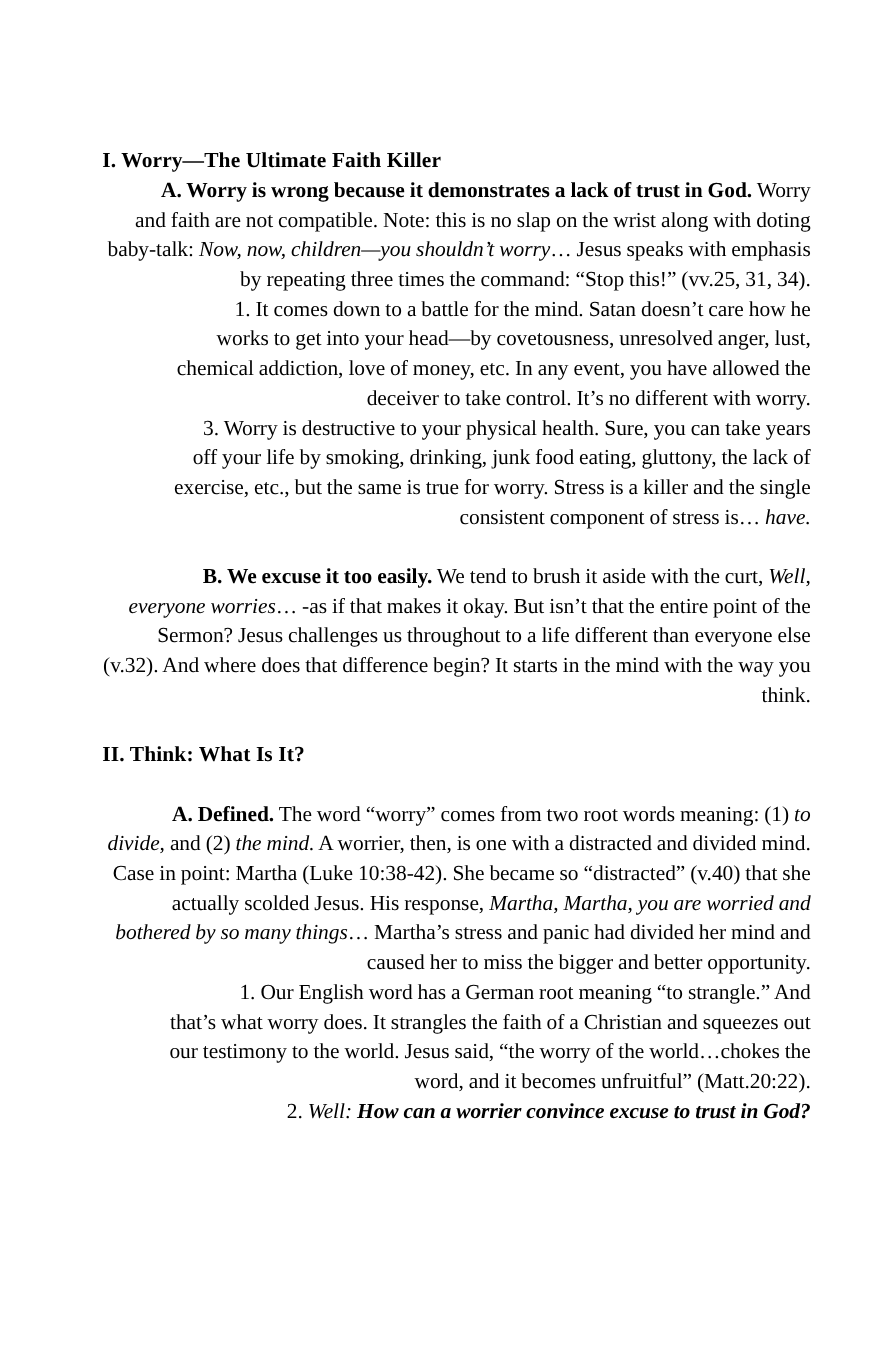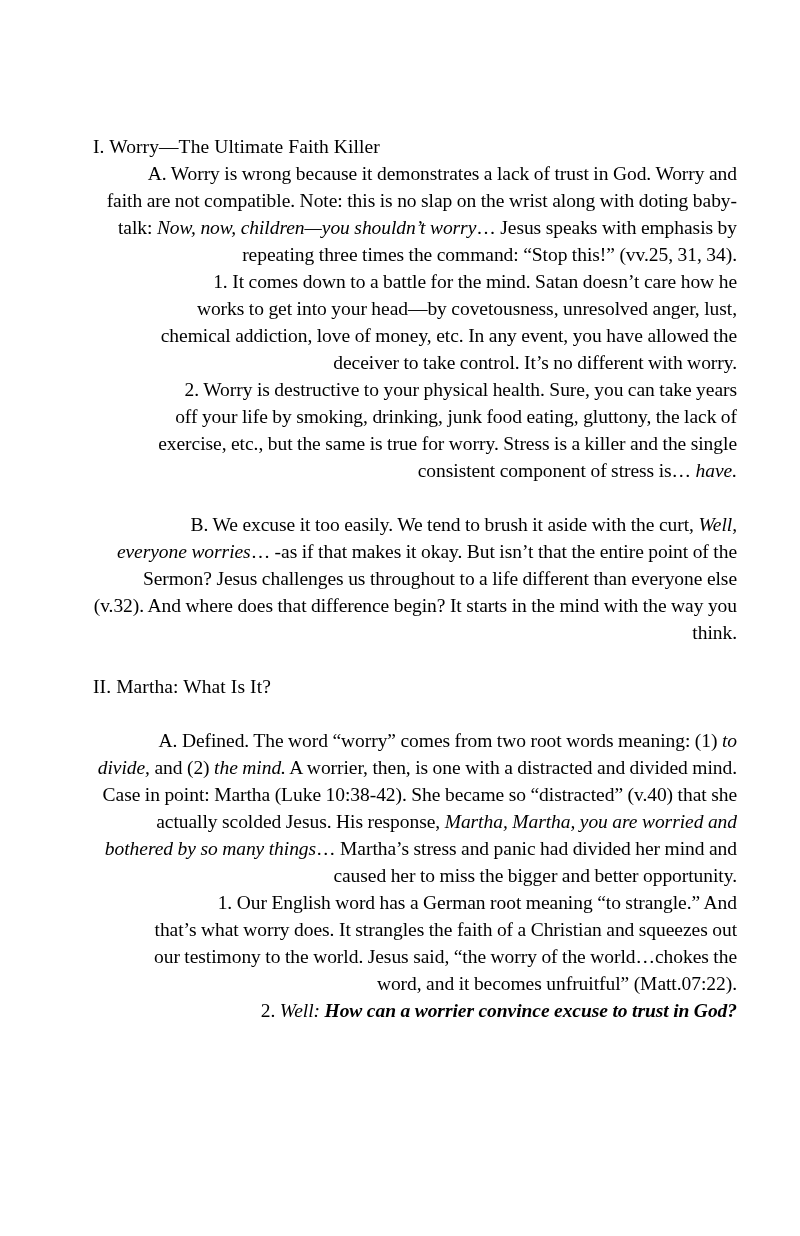--- a/index.html
+++ b/index.html
@@ -47,36 +47,36 @@
     letter-spacing: -0.05px;
     word-spacing: -0.3px;
   }
   .para.lead {
     text-indent: 24px;
   }
   .para.sub {
     text-indent: 47px;
     margin-left: 33px;
   }
-  b, .b { font-weight: normal; margin-top: 37px; }
+  b, .b { font-weight: bold; margin-top: 37px; }
   i, .i { font-style: italic; }
   .bi { font-weight: bold; font-style: italic; }
   .runs > span { white-space: pre-wrap; }
 </style>
 </head>
 <body style="background: rgb(255, 255, 255); color: rgb(0, 0, 0);">
 
 <div class="page">
   <div class="content" id="content-root">
       <p class="roman-heading runs"><span class="b">I. Worry—The Ultimate Faith Killer</span></p>
       <p class="para lead runs"><span class="b">A. Worry is wrong because it demonstrates a lack of trust in God.</span><span> Worry and faith are not compatible. Note: this is no slap on the wrist along with doting baby-talk: </span><span class="i">Now, now, children—you shouldn’t worry</span><span>… Jesus speaks with emphasis by repeating three times the command: “Stop this!” (vv.25, 31, 34).</span></p>
       <p class="para sub runs"><span>1. It comes down to a battle for the mind. Satan doesn’t care how he works to get into your head—by covetousness, unresolved anger, lust, chemical addiction, love of money, etc. In any event, you have allowed the deceiver to take control. It’s no different with worry.</span></p>
-      <p class="para sub runs"><span>2. Worry is destructive to your physical health. Sure, you can take years off your life by smoking, drinking, junk food eating, gluttony, the lack of exercise, etc., but the same is true for worry. Stress is a killer and the single consistent component of stress is… </span><span class="i">have.</span></p>
+      <p class="para sub runs"><span>3. Worry is destructive to your physical health. Sure, you can take years off your life by smoking, drinking, junk food eating, gluttony, the lack of exercise, etc., but the same is true for worry. Stress is a killer and the single consistent component of stress is… </span><span class="i">have.</span></p>
       <div class="blockgap"></div>
       <p class="para lead runs"><span class="b">B. We excuse it too easily.</span><span> We tend to brush it aside with the curt, </span><span class="i">Well, everyone worries</span><span>… -as if that makes it okay. But isn’t that the entire point of the Sermon? Jesus challenges us throughout to a life different than everyone else (v.32). And where does that difference begin? It starts in the mind with the way you think.</span></p>
       <div class="blockgap"></div>
-      <p class="roman-heading runs"><span class="b">II. Martha: What Is It?</span></p>
+      <p class="roman-heading runs"><span class="b">II. Think: What Is It?</span></p>
       <div class="blockgap"></div>
       <p class="para lead runs"><span class="b">A. Defined.</span><span> The word “worry” comes from two root words meaning: (1) </span><span class="i">to divide,</span><span> and (2) </span><span class="i">the mind.</span><span> A worrier, then, is one with a distracted and divided mind. Case in point: Martha (Luke 10:38-42). She became so “distracted” (v.40) that she actually scolded Jesus. His response, </span><span class="i">Martha, Martha, you are worried and bothered by so many things</span><span>… Martha’s stress and panic had divided her mind and caused her to miss the bigger and better opportunity.</span></p>
-      <p class="para sub runs"><span>1. Our English word has a German root meaning “to strangle.” And that’s what worry does. It strangles the faith of a Christian and squeezes out our testimony to the world. Jesus said, “the worry of the world…chokes the word, and it becomes unfruitful” (Matt.07:22).</span></p>
+      <p class="para sub runs"><span>1. Our English word has a German root meaning “to strangle.” And that’s what worry does. It strangles the faith of a Christian and squeezes out our testimony to the world. Jesus said, “the worry of the world…chokes the word, and it becomes unfruitful” (Matt.20:22).</span></p>
       <p class="para sub runs"><span>2. </span><span class="i">Well:</span><span> </span><span class="bi">How can a worrier convince excuse to trust in God?</span></p>
     </div>
 </div>
 
 </body></html>

